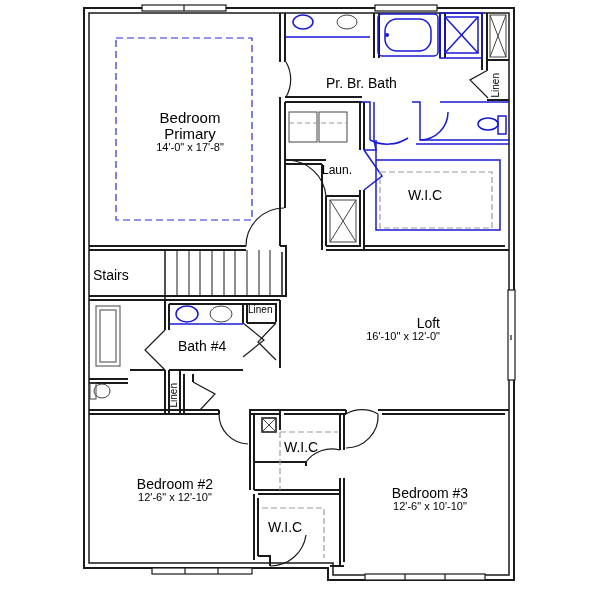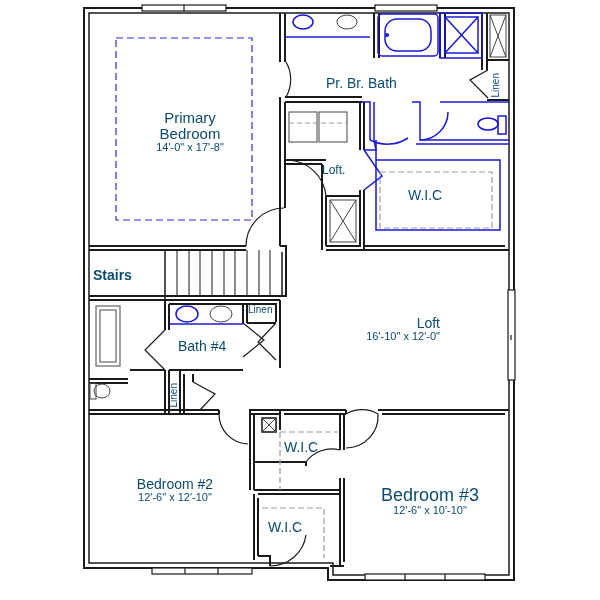--- a/index.html
+++ b/index.html
@@ -1,18 +1,18 @@
 <!DOCTYPE html>
 <html><head>
 <meta charset="utf-8">
 <style>
   html, body { margin:0; padding:0; background:#ffffff; }
   body { width:600px; height:600px; overflow:hidden; position:relative; font-family:"Liberation Sans", sans-serif; }
   svg { position:absolute; left:0; top:0; }
-  .lbl { position:absolute; color:#0c4a6e; text-align:center; white-space:nowrap; line-height:1.05; }
+  .lbl { position:absolute; color:#000000; text-align:center; white-space:nowrap; line-height:1.05; }
   .room-name { font-size:15px; }
   .room-dim { font-size:11px; display:block; }
   .small { font-size:14px; }
   .tiny { font-size:10px; }
   .vert { transform:rotate(-90deg); transform-origin:center; font-size:10px; }
 </style>
 </head>
 <body>
 
 <svg width="600" height="600" viewBox="0 0 600 600">
@@ -161,33 +161,33 @@
   <g fill="none" stroke-width="1.2">
     <rect x="116" y="38" width="136" height="182" stroke="#2a2ae0" stroke-dasharray="7,4"></rect>
     <path d="M380,172 H492 V228 H380 Z" stroke="#9a9aa8" stroke-dasharray="6,3"></path>
     <path d="M280,432 H338 M280,432 V490" stroke="#9a9aa8" stroke-dasharray="6,3"></path>
     <path d="M262,508 H324 V558" stroke="#9a9aa8" stroke-dasharray="6,3"></path>
     <path d="M289,123 H347" stroke="#9a9aa8" stroke-dasharray="5,3"></path>
   </g>
 </svg>
 
 <div class="lbl room-name" style="left:140px;top:110px;width:100px;font-size:15px;">
+  <span style="display:block">Bedroom</span>
   <span style="display:block">Primary</span>
-  <span style="display:block">Bedroom</span>
   <span class="room-dim">14'-0" x 17'-8"</span>
 </div>
 
 <div class="lbl small" style="left:326px;top:76px;">Pr. Br. Bath</div>
 <div class="lbl" style="left:489px;top:72px;width:20px;height:28px;">
   <span class="vert" style="display:inline-block;margin-top:8px;margin-left:-6px;">Linen</span>
 </div>
-<div class="lbl" style="left:322px;top:164px;font-size:12px;">Loft.</div>
+<div class="lbl" style="left:322px;top:164px;font-size:12px;">Laun.</div>
 <div class="lbl small" style="left:408px;top:188px;">W.I.C</div>
 
-<div class="lbl small" style="left:93px;top:268px;font-weight:bold;">Stairs</div>
+<div class="lbl small" style="left:93px;top:268px;">Stairs</div>
 
 <div class="lbl" style="left:320px;top:316px;width:120px;text-align:right;">
   <span class="room-name" style="font-size:14px;display:block">Loft</span>
   <span class="room-dim">16'-10" x 12'-0"</span>
 </div>
 
 <div class="lbl small" style="left:178px;top:339px;">Bath #4</div>
 <div class="lbl tiny" style="left:248px;top:305px;">Linen</div>
 <div class="lbl" style="left:170px;top:382px;width:12px;height:28px;">
   <span class="vert" style="display:inline-block;margin-top:8px;margin-left:-8px;">Linen</span>
@@ -195,15 +195,15 @@
 
 <div class="lbl small" style="left:284px;top:440px;">W.I.C</div>
 <div class="lbl small" style="left:268px;top:520px;">W.I.C</div>
 
 <div class="lbl" style="left:120px;top:477px;width:110px;">
   <span class="room-name" style="display:block;font-size:14px;">Bedroom #2</span>
   <span class="room-dim">12'-6" x 12'-10"</span>
 </div>
 
 <div class="lbl" style="left:375px;top:486px;width:110px;">
-  <span class="room-name" style="display:block;font-size:18px;">Bedroom #3</span>
+  <span class="room-name" style="display:block;font-size:14px;">Bedroom #3</span>
   <span class="room-dim">12'-6" x 10'-10"</span>
 </div>
 
 </body></html>

